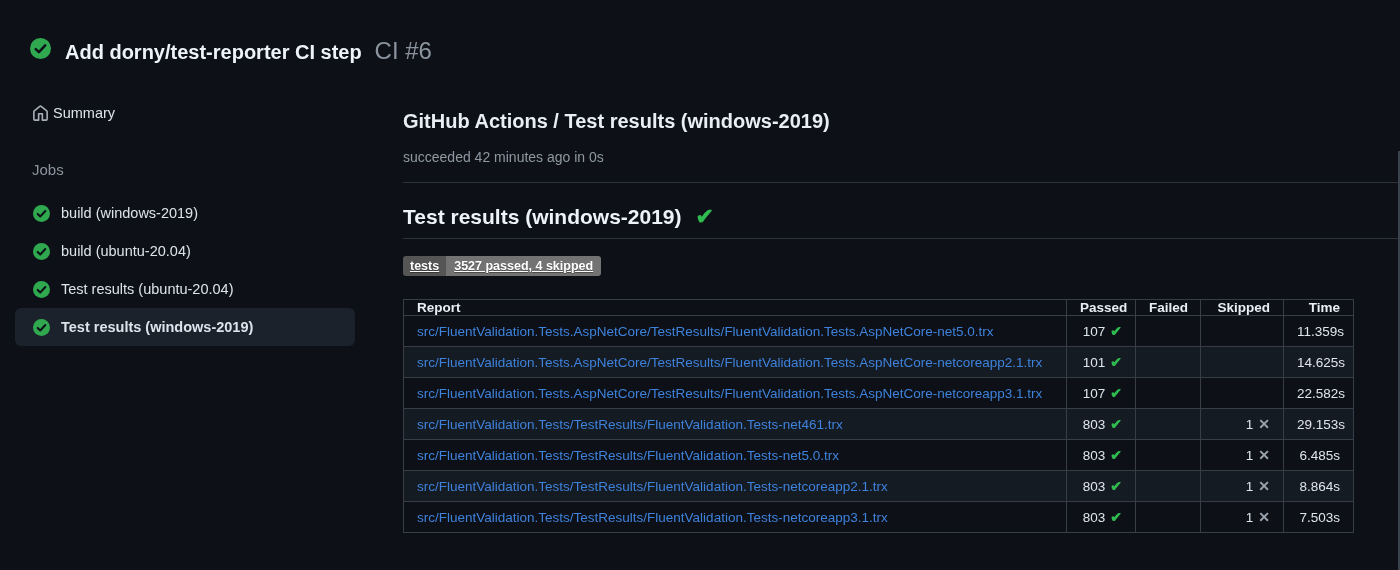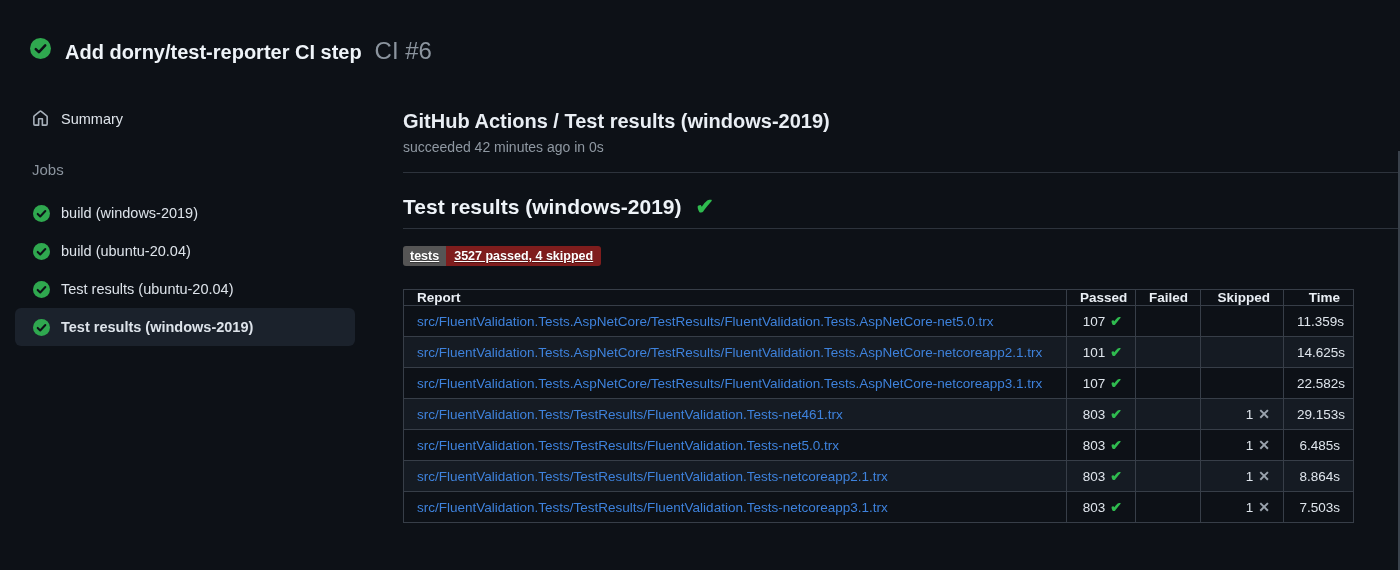--- a/index.html
+++ b/index.html
@@ -22,21 +22,21 @@
   .status-circle-lg svg { width: 21px; height: 21px; display: block; }
   .run-title { font-size: 20px; font-weight: 700; color: #eef3f8; text-align: center; }
   .run-id { font-size: 24px; font-weight: 400; color: #8b949e; margin-left: 4px; }
 
   
   .page-body { display: flex; margin-top: 38px; }
 
   
   .sidebar { width: 355px; flex: 0 0 355px; }
   .summary-item {
-    display: flex; align-items: flex-end; gap: 12px;
+    display: flex; align-items: flex-start; gap: 4px;
     margin-left: 32px; font-size: 14.5px; color: #dde3ea;
     cursor: pointer; height: 22px;
   }
   .summary-item svg { width: 17px; height: 17px; display: block; }
   .jobs-label {
     margin: 34px 0 0 32px;
     font-size: 15px; color: #8b949e;
   }
   .job-list { list-style: none; margin-top: 16px; }
   .job-item {
@@ -44,41 +44,41 @@
     height: 38px; margin-left: 15px; width: 340px;
     padding-left: 18px; border-radius: 6px;
     font-size: 14.5px; color: #dde3ea; cursor: pointer;
   }
   .job-item.selected { background: #1b222c; font-weight: 700; }
   .status-circle-sm svg { width: 17px; height: 17px; display: block; }
 
   
   .main { flex: 1 1 auto; padding: 5px 0 0 48px; }
   .check-name { font-size: 20px; font-weight: 700; color: #e9eef4; }
-  .check-status { font-size: 14px; color: #8f98a2; margin-top: 6px; }
+  .check-status { font-size: 14px; color: #8f98a2; margin-top: 16px; }
   .divider { border: none; border-top: 1px solid #2d333c; margin-top: 17px; }
   .report-heading {
     margin-top: 22px;
     font-size: 21px; font-weight: 700; color: #eef3f8;
     padding-bottom: 9px; border-bottom: 1px solid #2d333c;
     display: flex; align-items: center;
   }
   .heading-check {
     color: #2fbb4f; font-size: 22px; font-weight: 700; margin-left: 14px;
     line-height: 1;
   }
 
   
   .badge {
     display: inline-flex; margin-top: 17px;
     font-size: 12.5px; font-weight: 700; color: #ffffff;
     line-height: 20px; text-shadow: 0 1px 0 rgba(0,0,0,0.35); text-decoration: underline;
   }
   .badge-label { background: #555555; padding: 0 7px; border-radius: 3px 0 0 3px; }
-  .badge-value { background: #7f1d1d; padding: 0 8px; border-radius: 0 3px 3px 0; }
+  .badge-value { background: #737373; padding: 0 8px; border-radius: 0 3px 3px 0; }
 
   
   .results-table {
     margin-top: 23px;
     border-collapse: collapse;
     width: 950px;
     table-layout: fixed;
     font-size: 13.5px;
   }
   .results-table th, .results-table td {

